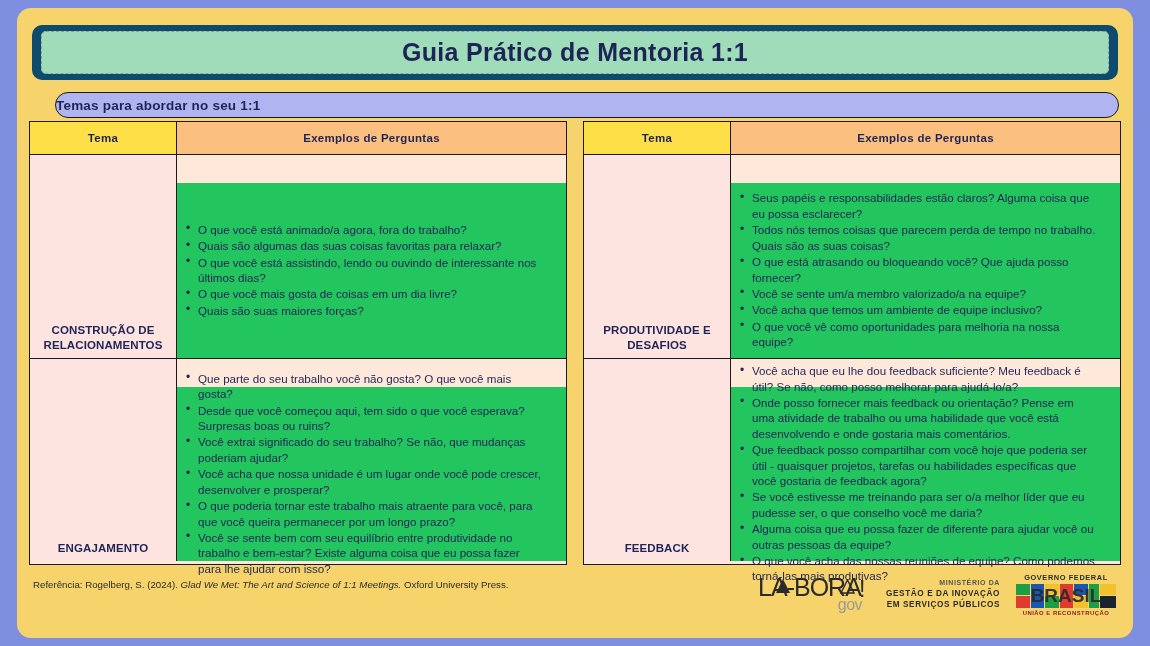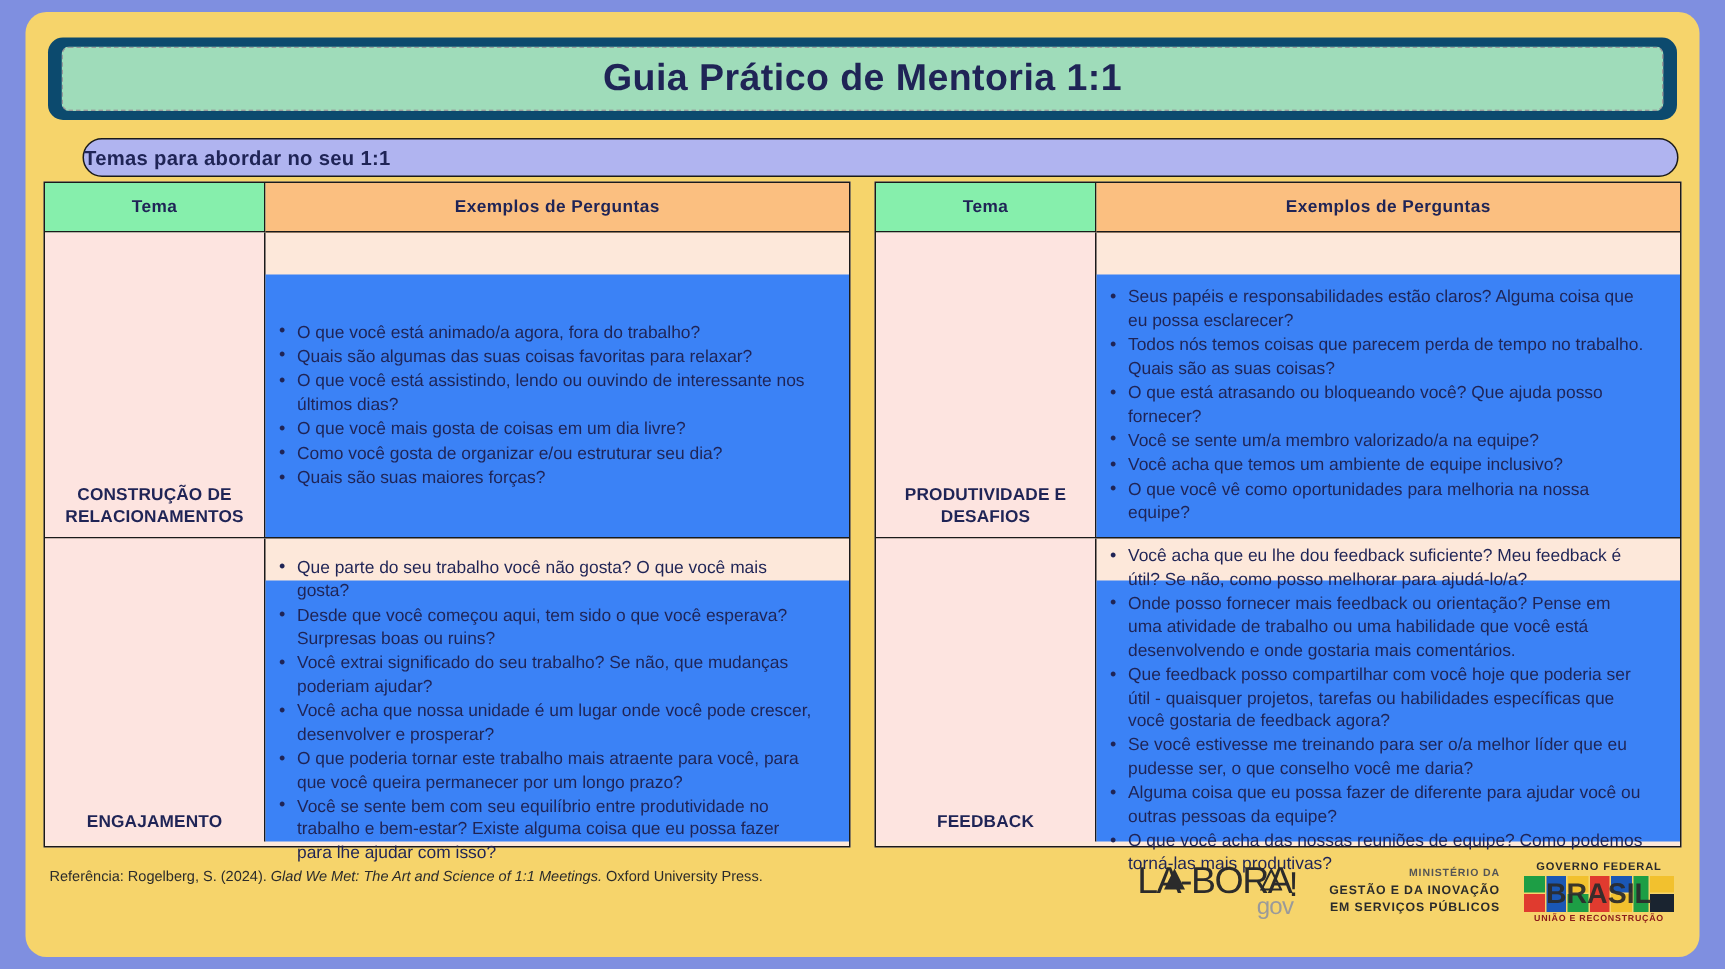--- a/index.html
+++ b/index.html
@@ -79,21 +79,21 @@
     border-bottom: 1.6px solid #1a1a1a;
     display: flex; align-items: center; justify-content: center;
     height: 33px;
     font-size: 11.5px;
     font-weight: bold;
     color: #1f2456;
     letter-spacing: 0.3px;
   }
   .th-theme {
     width: 147px;
-    background: #86efac;
+    background: #fde047;
     border-right: 1.6px solid #1a1a1a;
   }
   .th-q { flex: 1 1 0; background: #fbbf80; }
 
   .tbl-body { flex: 1 1 0; display: flex; flex-direction: column; }
   .trow { display: flex; flex: 0 0 auto; }
   .trow + .trow { border-top: 1.6px solid #1a1a1a; }
   .td-theme {
     width: 147px;
     background: #fde4e0;
@@ -104,21 +104,21 @@
   .theme-label {
     font-size: 11.5px;
     font-weight: bold;
     color: #1f2456;
     text-align: center;
     line-height: 1.25;
     letter-spacing: 0.1px;
   }
   .td-q {
     flex: 1 1 0;
-    background: #3b82f6;
+    background: #22c55e;
     padding: 8px 24px 8px 6px;
     display: flex; align-items: center; margin-top: 28px;
   }
   .qlist { list-style: none; width: 100%; }
   .qlist li {
     position: relative;
     padding-left: 15px;
     font-size: 11.6px;
     line-height: 1.33;
     color: #1f2456;
@@ -245,21 +245,20 @@
         <div class="trow">
           <div class="td-theme">
             <div class="theme-label">CONSTRUÇÃO DE RELACIONAMENTOS</div>
           </div>
           <div class="td-q">
             <ul class="qlist">
                 <li>O que você está animado/a agora, fora do trabalho?</li>
                 <li>Quais são algumas das suas coisas favoritas para relaxar?</li>
                 <li>O que você está assistindo, lendo ou ouvindo de interessante nos últimos dias?</li>
                 <li>O que você mais gosta de coisas em um dia livre?</li>
-                <li>Como você gosta de organizar e/ou estruturar seu dia?</li>
                 <li>Quais são suas maiores forças?</li>
               </ul>
           </div>
         </div>
         <div class="trow">
           <div class="td-theme">
             <div class="theme-label">ENGAJAMENTO</div>
           </div>
           <div class="td-q">
             <ul class="qlist">

